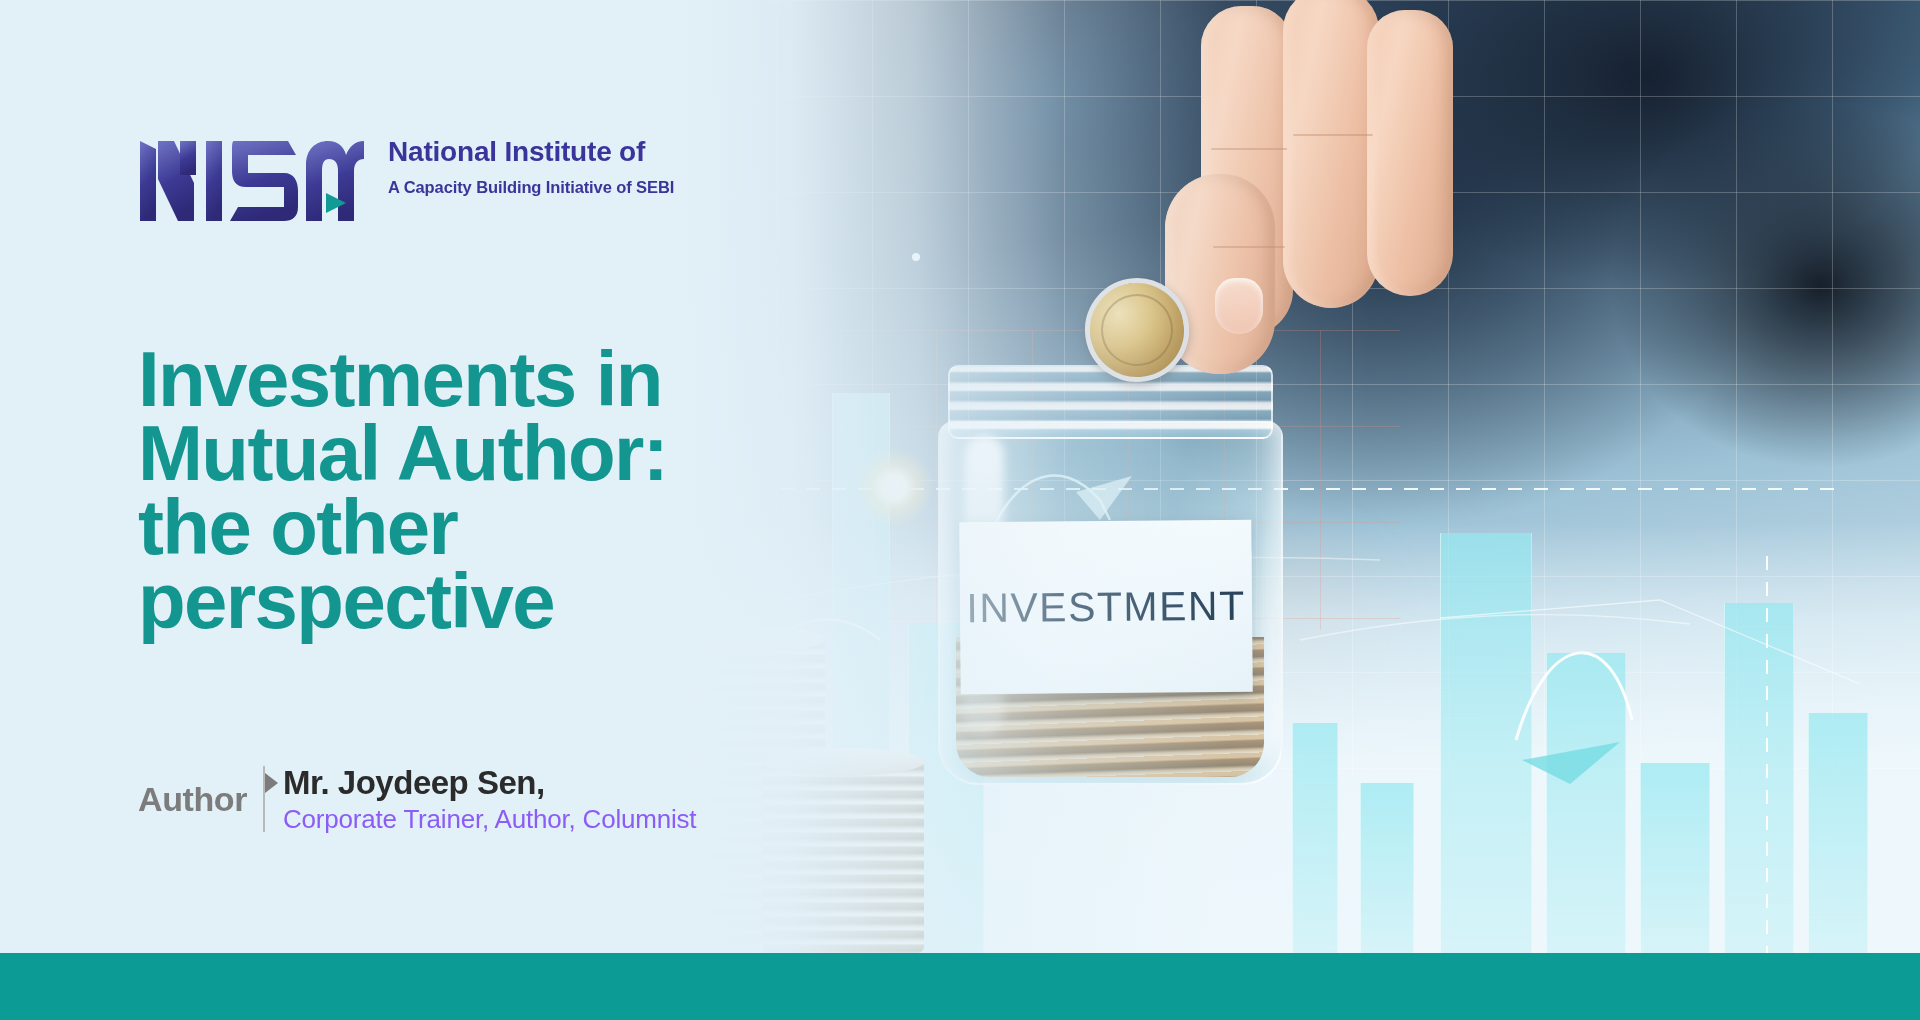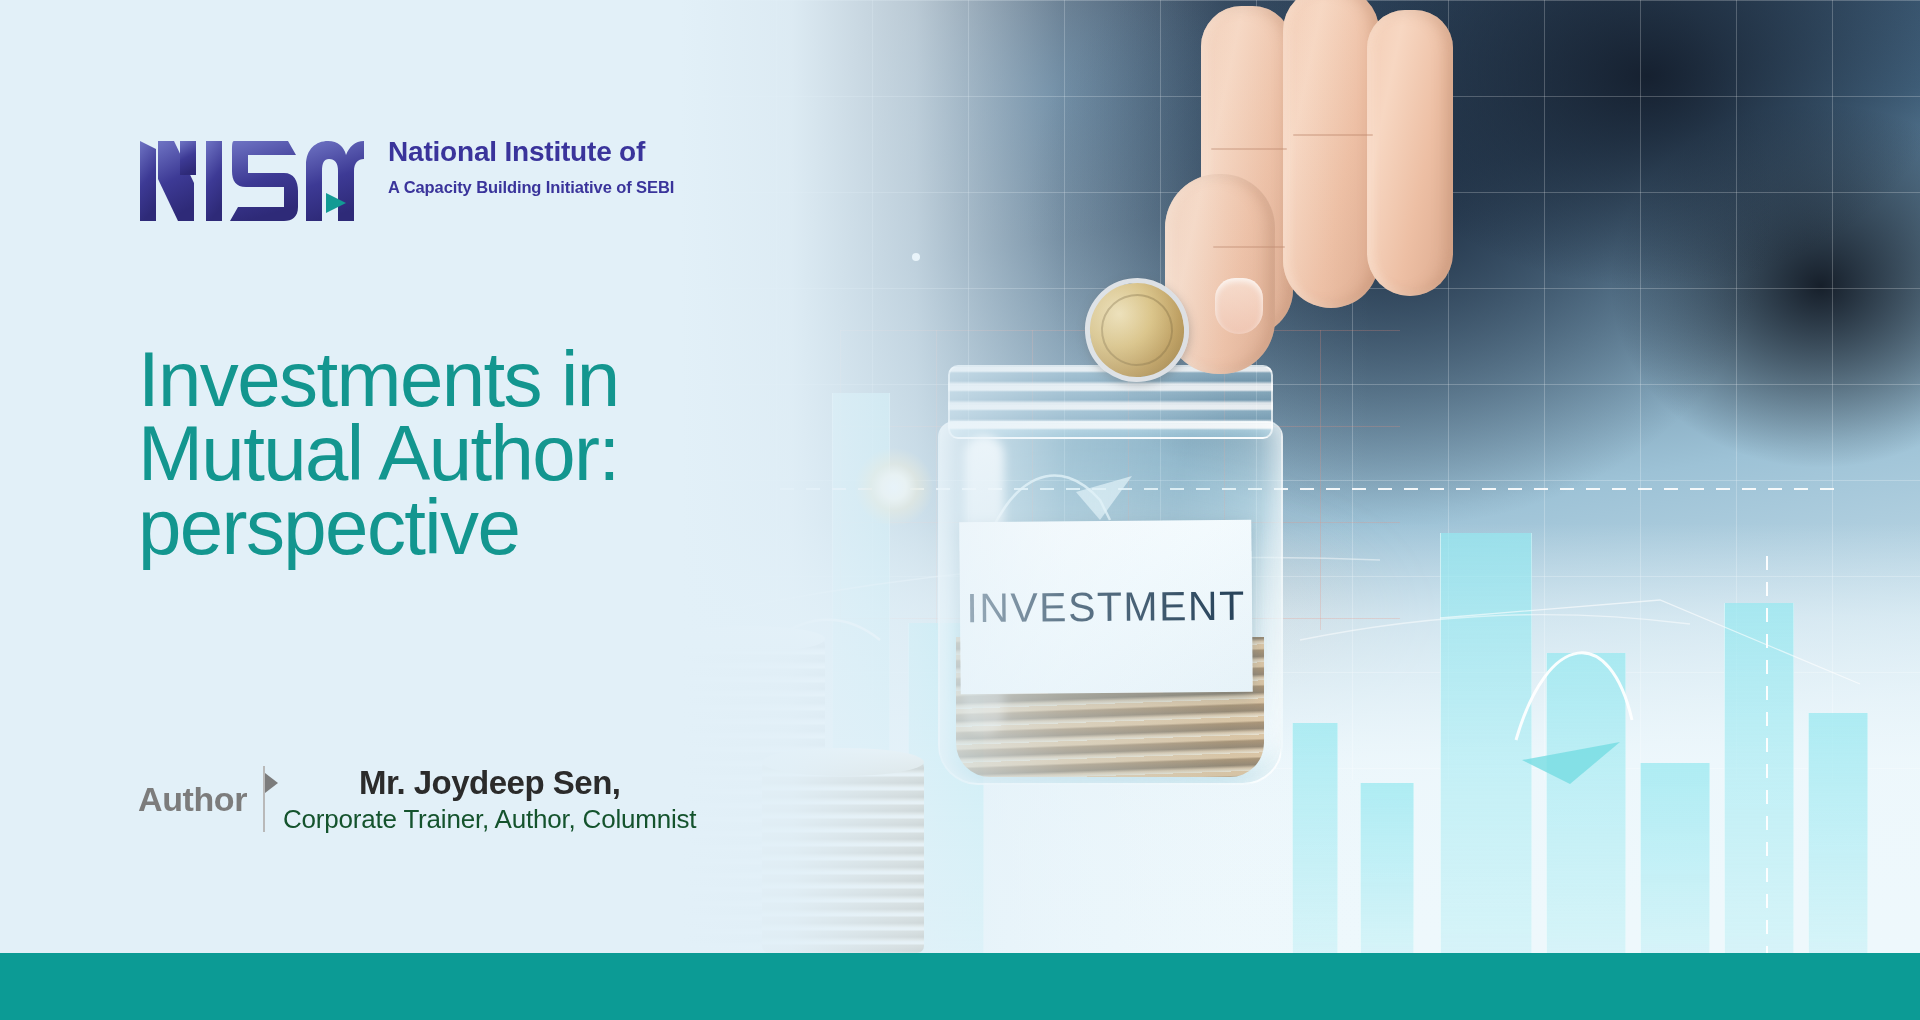--- a/index.html
+++ b/index.html
@@ -188,47 +188,47 @@
     color:#3a349b; letter-spacing:-.2px; white-space:nowrap;
   }
   .logo-l3 {
     margin-top:11px; font-size:16.5px; font-weight:600;
     color:#3a349b; letter-spacing:-.1px; white-space:nowrap;
   }
 
   
   .title {
     position:absolute; left:0; top:342px; width:650px;
-    font-size:78px; font-weight:400; line-height:.95;
+    font-size:78px; font-weight:700; line-height:.95;
     color:#13968f; letter-spacing:-1.6px;
   }
   .title-line { display:block; white-space:nowrap; }
 
   
   .author { position:absolute; left:0; top:764px; display:flex; align-items:center; }
   .author-label {
     font-size:34px; font-weight:700; color:#7c7c7c; letter-spacing:-.4px;
   }
   .author-sep { position:relative; width:32px; height:66px; flex:none; }
   .author-sep .rule {
     position:absolute; left:16px; top:0; width:2px; height:66px; background:#b9b9b9;
   }
   .author-sep .tri {
     position:absolute; left:18px; top:7px;
     width:0; height:0;
     border-left:13px solid #7c7c7c;
     border-top:10px solid transparent;
     border-bottom:10px solid transparent;
   }
-  .author-info { padding-left:4px;text-align:center; }
+  .author-info { padding-left:4px; }
   .author-name {
     font-size:33px; font-weight:700; color:#2b2b2b; letter-spacing:-.5px; line-height:1.15;
   }
   .author-role {
-    margin-top:2px; font-size:26px; font-weight:400; color:#14532d; letter-spacing:-.2px;
+    margin-top:2px; font-size:26px; font-weight:400; color:#8b5cf6; letter-spacing:-.2px;
   }
 
   
   .footer-bar { position:absolute; left:0; top:953px; width:1920px; height:67px; background:#0c9b95; }
 </style>
 </head>
 <body>
 
 <div class="banner">
 
@@ -327,20 +327,21 @@
       </svg>
       <div class="logo-text">
         <div class="logo-l1">National Institute of</div>
         <div class="logo-l3">A Capacity Building Initiative of SEBI</div>
       </div>
     </div>
 
     <h1 class="title">
       <span class="title-line">Investments in</span>
       <span class="title-line">Mutual Author:</span>
+      <span class="title-line">the other</span>
       <span class="title-line">perspective</span>
     </h1>
 
     <div class="author">
       <div class="author-label">Author</div>
       <div class="author-sep">
         <div class="rule"></div>
         <div class="tri"></div>
       </div>
       <div class="author-info">

